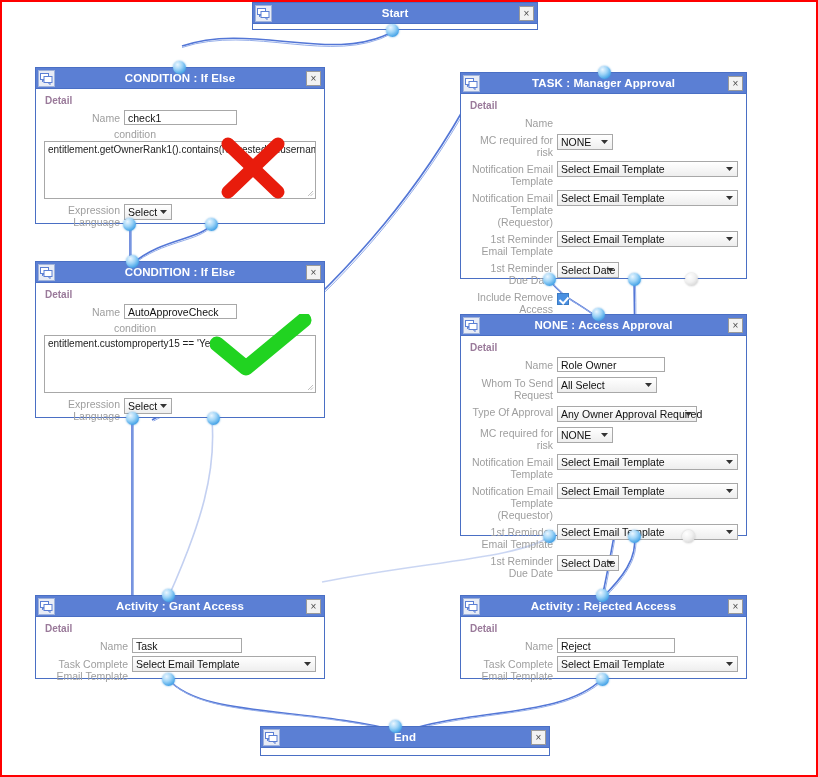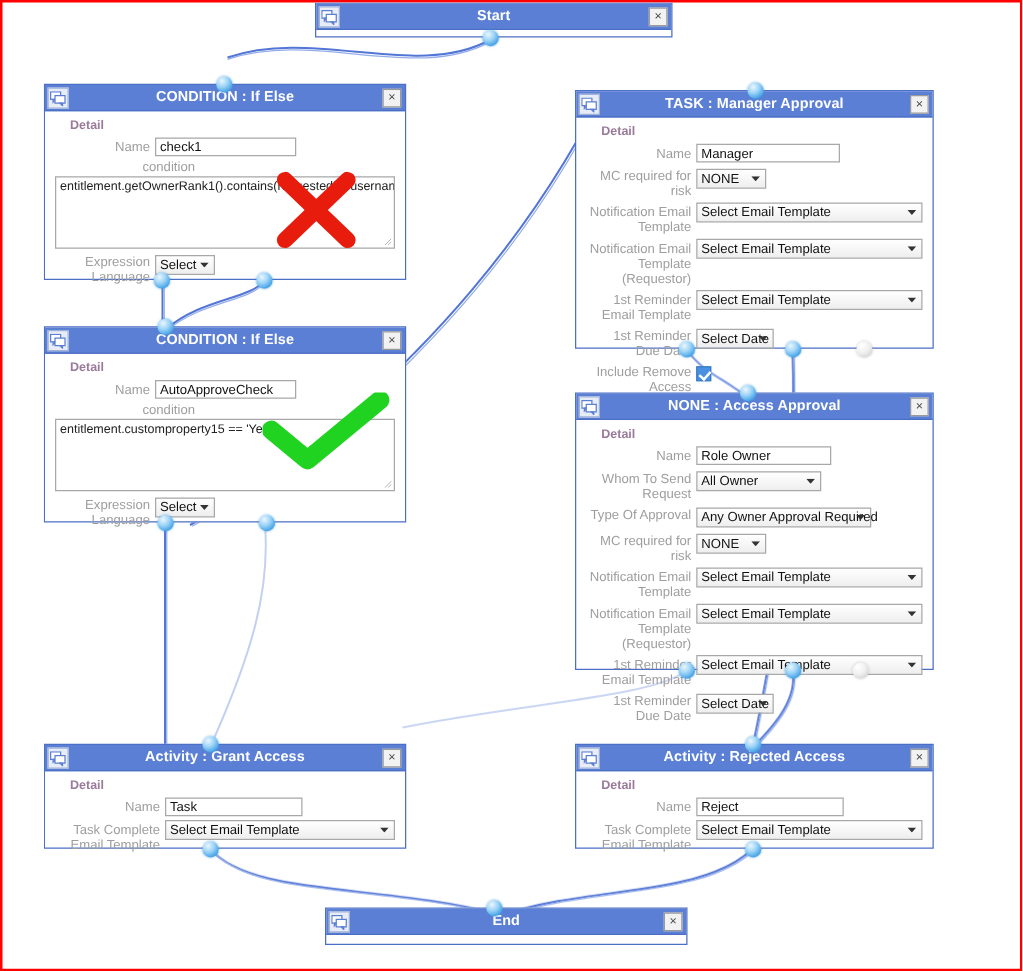--- a/index.html
+++ b/index.html
@@ -67,21 +67,21 @@
     text-align: center;
     font-family: "Liberation Sans", sans-serif;
   }
   .node-body {
     padding: 6px 8px 8px 8px;
   }
   .detail-label {
     color: #9a7a9a;
     font-size: 10px;
     font-weight: bold;
-    margin: 0 0 4px 12px;
+    margin: 0 0 4px 1px;
   }
   .frow {
     display: flex;
     align-items: flex-start;
     margin-bottom: 3px;
   }
   .flabel {
     color: #9e9e9e;
     font-size: 10.5px;
     text-align: right;
@@ -347,23 +347,20 @@
         </svg>
       </span>
       <span class="node-title">TASK : Manager Approval</span>
       <span class="hdr-close">×</span>
     </div>
     <div class="node-body">
       <div class="detail-label">Detail</div>
 
       <div class="frow">
         <div class="flabel" style="width:88px;">Name</div>
-        <div class="fctl">
-            <span class="txt" style="width:115px;">Manager</span>
-          </div>
       </div>
 
       <div class="frow">
         <div class="flabel" style="width:88px;">MC required for risk</div>
         <div class="fctl"><span class="sel" style="width:56px;">
           <span>NONE</span>
           <svg class="car" viewBox="0 0 7 4">
                 <path d="M0 0 L3.5 4 L7 0 Z" fill="#333"></path>
               </svg>
         </span></div>
@@ -445,21 +442,21 @@
       <div class="frow">
         <div class="flabel" style="width:88px;">Name</div>
         <div class="fctl">
             <span class="txt" style="width:108px;">Role Owner</span>
           </div>
       </div>
 
       <div class="frow">
         <div class="flabel" style="width:88px;">Whom To Send Request</div>
         <div class="fctl"><span class="sel" style="width:100px;">
-          <span>All Owner</span>
+          <span>All Select</span>
           <svg class="car" viewBox="0 0 7 4">
                 <path d="M0 0 L3.5 4 L7 0 Z" fill="#333"></path>
               </svg>
         </span></div>
       </div>
 
       <div class="frow">
         <div class="flabel" style="width:88px;">Type Of Approval</div>
         <div class="fctl"><span class="sel" style="width:140px;">
           <span>Any Owner Approval Required</span>

